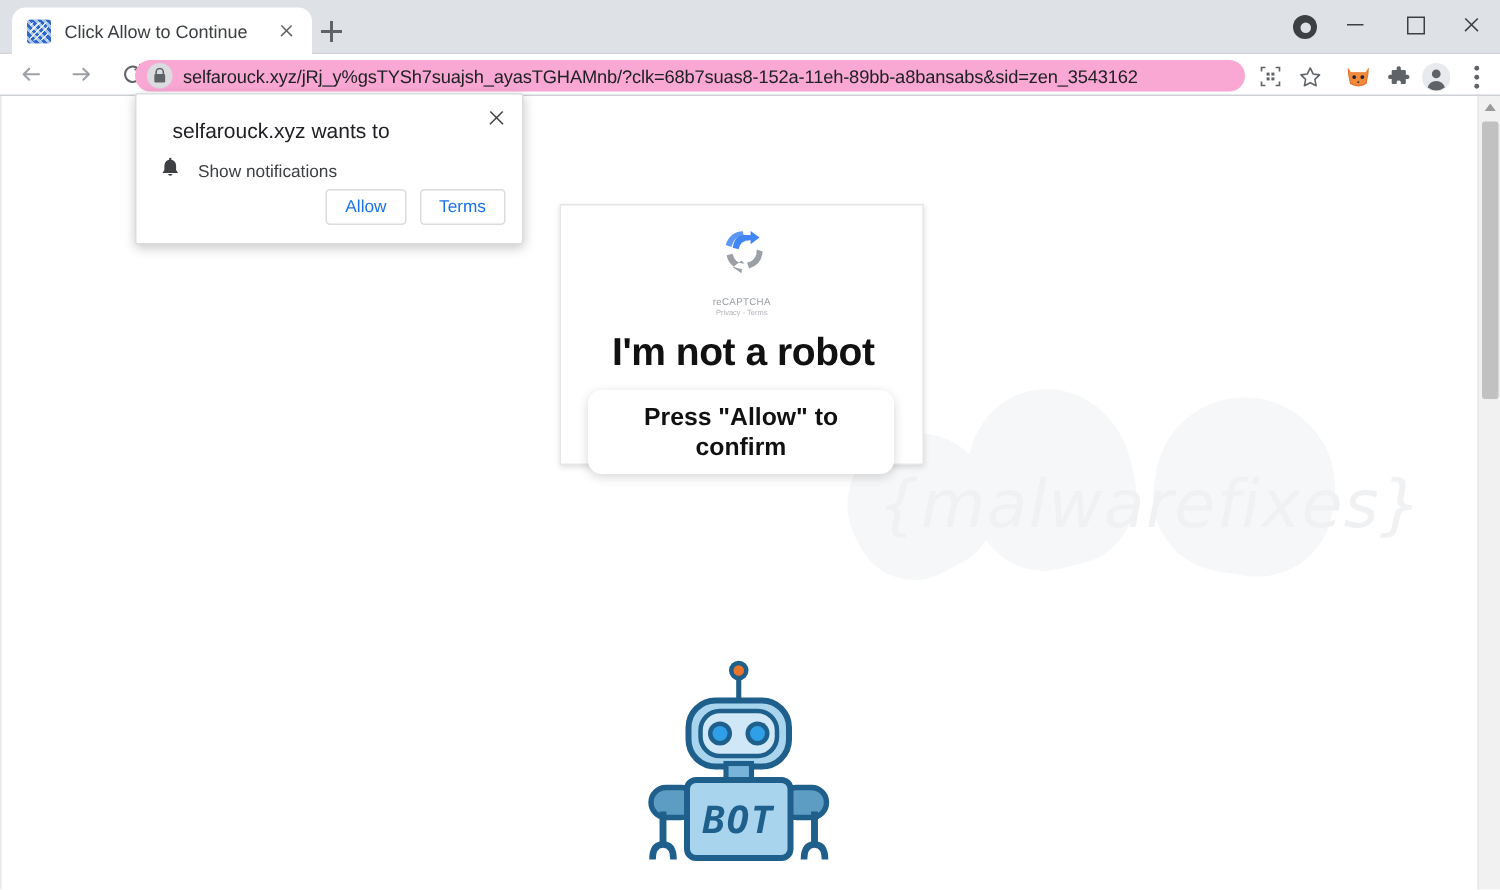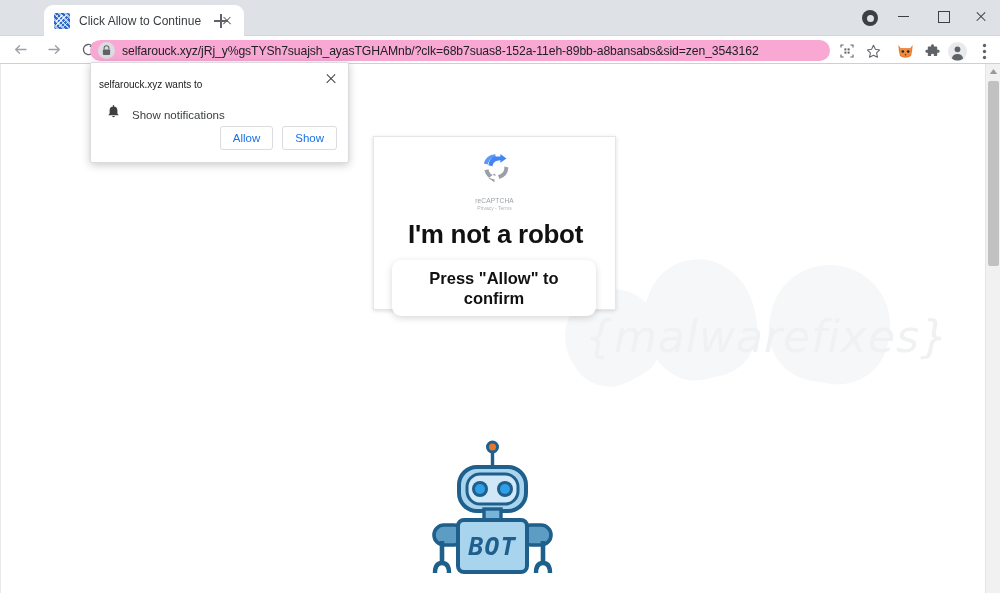--- a/index.html
+++ b/index.html
@@ -13,21 +13,21 @@
   
   .tabstrip {
     position: absolute; left: 0; top: 0; width: 1000px; height: 36px;
     background: #dee1e6;
     border-bottom: 1px solid #d3d6da;
   }
   .tab {
     position: absolute; left: 8px; top: 5px; width: 200px; height: 31px;
     background: #ffffff;
     border-radius: 9px 9px 0 0;
-    display: flex; align-items: center; padding: 0 8px 0 10px; margin-left: 36px;
+    display: flex; align-items: center; padding: 0 8px 0 10px;
   }
   .tab-favicon {
     width: 16px; height: 16px; flex: 0 0 16px; margin-right: 9px;
     border-radius: 2px; position: relative; overflow: hidden;
     background:
       repeating-linear-gradient(45deg, #2f68c4 0 2px, #a8c4ea 2px 4px),
       #3a72cc;
   }
   .tab-favicon::after {
     content: ""; position: absolute; inset: 2px;
@@ -204,22 +204,22 @@
   .notif-close {
     position: absolute; right: 8px; top: 6px; width: 18px; height: 18px;
   }
   .notif-close::before, .notif-close::after {
     content: ""; position: absolute; left: 3px; top: 8.5px;
     width: 12px; height: 1.3px; background: #3c4043;
   }
   .notif-close::before { transform: rotate(45deg); }
   .notif-close::after  { transform: rotate(-45deg); }
   .notif-title {
-    position: absolute; left: 8px; top: 16px;
-    font-size: 10px; color: #202124; text-align: center;
+    position: absolute; left: 24px; top: 16px;
+    font-size: 14px; color: #202124; text-align: center;
   }
   .notif-row {
     position: absolute; left: 16px; top: 42px;
     display: flex; align-items: center;
   }
   .notif-bell { width: 16px; flex: 0 0 16px; margin-right: 9px; }
   .notif-perm { font-size: 11.5px; color: #3c4043; }
   .notif-btns {
     position: absolute; right: 11px; bottom: 12px; display: flex; gap: 9px; margin-left: 24px;
   }
@@ -410,17 +410,17 @@
         <svg width="13" height="15" viewBox="0 0 13 15">
           <path d="M6.5 1.4 a3.9 3.9 0 0 1 3.9 3.9 v3.1 l1.3 1.9 H1.3 L2.6 8.4 V5.3 A3.9 3.9 0 0 1 6.5 1.4 Z" fill="#3c4043"></path>
           <rect x="5.8" y="0" width="1.4" height="2" rx="0.7" fill="#3c4043"></rect>
           <path d="M4.9 11 a1.7 1.7 0 0 0 3.2 0 Z" fill="#3c4043"></path>
         </svg>
       </span>
       <span class="notif-perm">Show notifications</span>
     </div>
     <div class="notif-btns">
       <button class="nbtn">Allow</button>
-      <button class="nbtn">Show</button>
+      <button class="nbtn">Terms</button>
     </div>
   </div>
 
 </div>
 
 </body></html>

